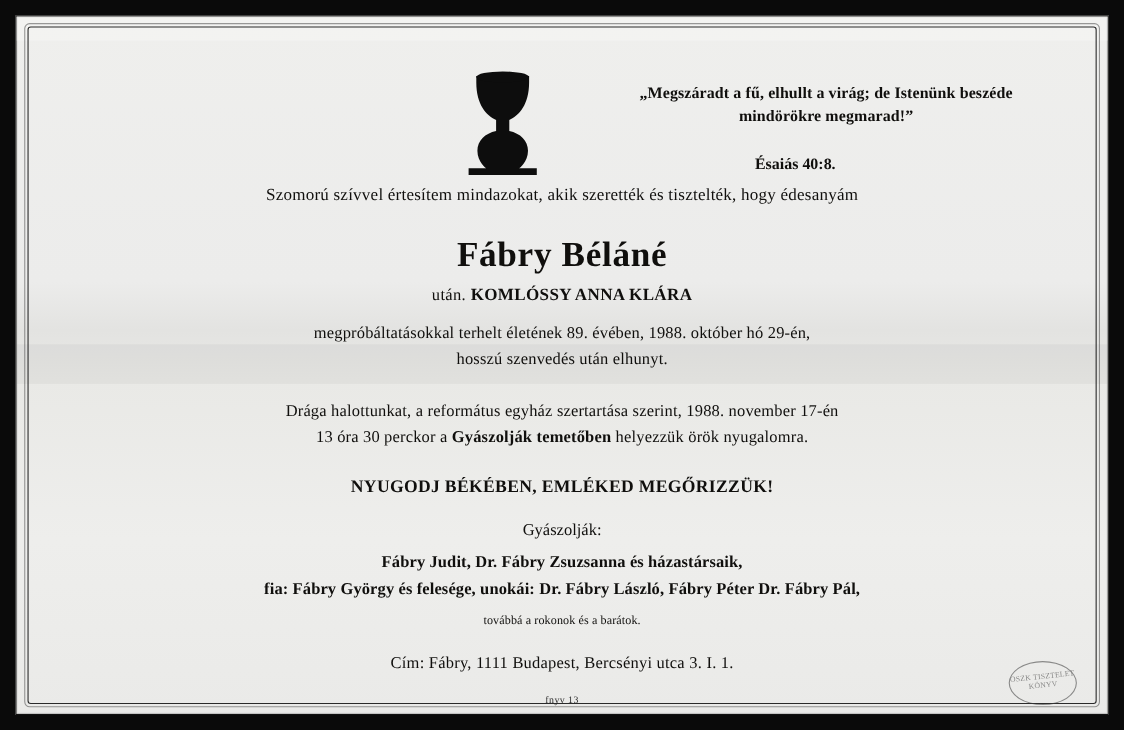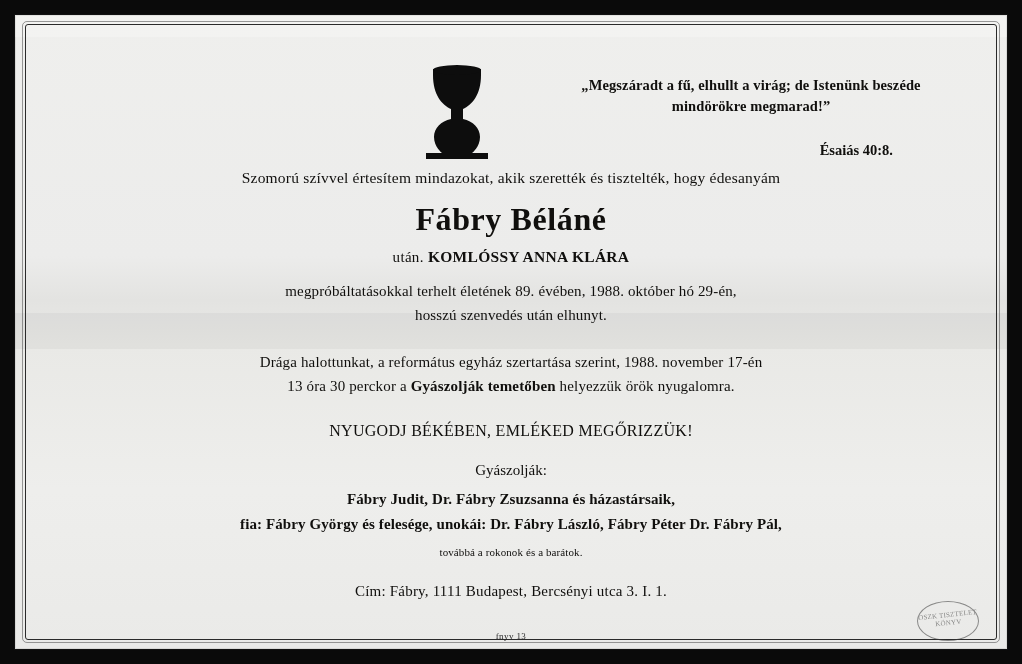--- a/index.html
+++ b/index.html
@@ -77,32 +77,32 @@
     top: 30px;
     width: 340px;
     text-align: center;
     font-weight: bold;
     font-size: 14.5px;
     line-height: 1.42;
     letter-spacing: .1px;
   }
   .verse-ref {
     margin-top: 9px;
-    text-align: right;
+    text-align: center;
     padding-right: 28px;
     font-weight: bold;
     font-size: 14.5px;
   }
   .intro {
     margin-top: 14px;
     font-size: 15.5px;
     letter-spacing: .2px;
   }
   .name {
-    margin-top: 14px;
+    margin-top: 26px;
     font-size: 32px;
     font-weight: bold;
     letter-spacing: .6px;
     text-align: center;
   }
   .maiden {
     margin-top: 10px;
     font-size: 15.5px;
     font-weight: bold;
     letter-spacing: .3px;
@@ -117,21 +117,21 @@
     line-height: 1.62;
     letter-spacing: .15px;
   }
   .para.b {
     margin-top: 22px;
   }
   .para .bold { font-weight: bold; }
   .slogan {
     margin-top: 24px;
     font-size: 16px;
-    font-weight: normal;
+    font-weight: bold;
     letter-spacing: .3px;
   }
   .mourn-label {
     margin-top: 22px;
     font-size: 15px;
   }
   .mourners {
     margin-top: 8px;
     font-size: 15px;
     font-weight: bold;

